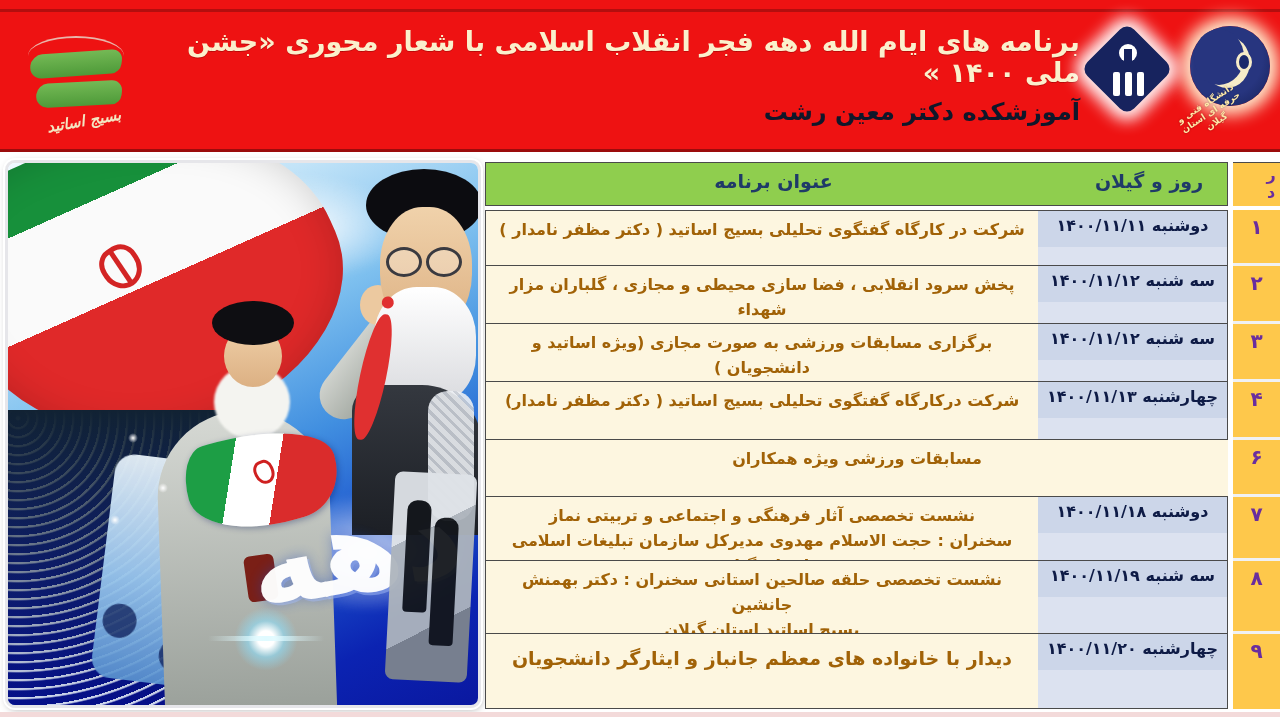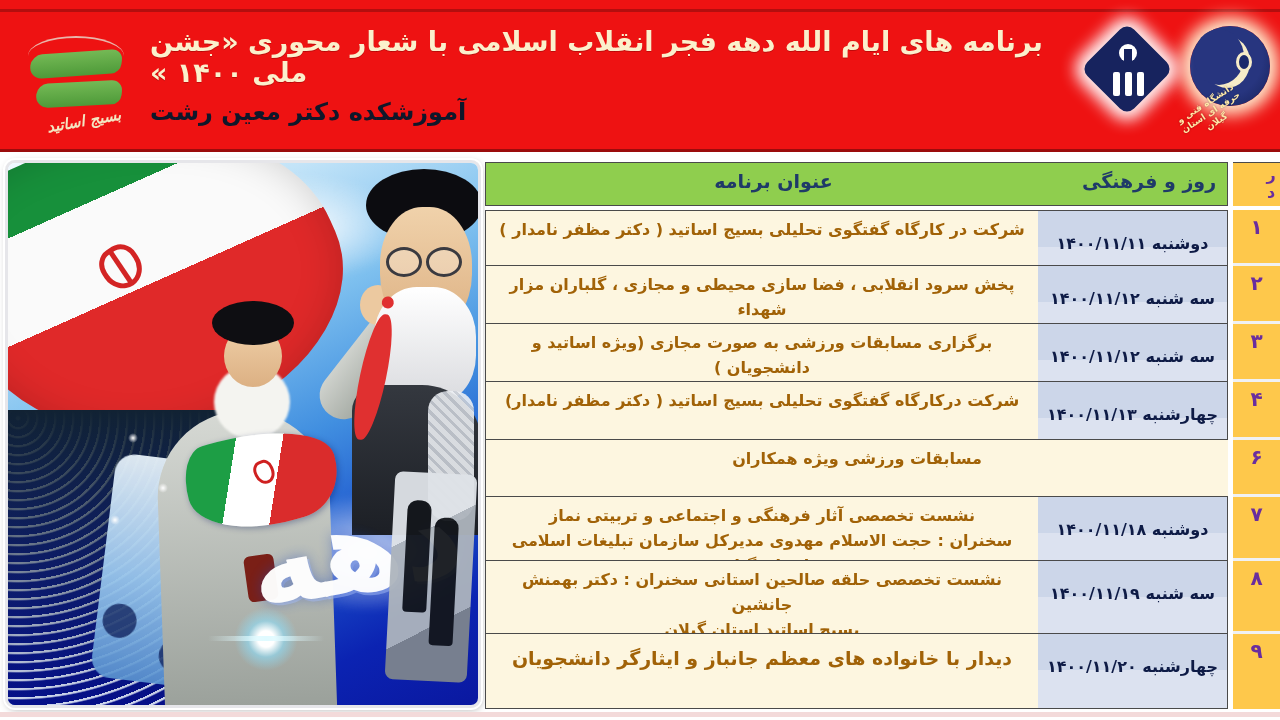--- a/index.html
+++ b/index.html
@@ -4,21 +4,21 @@
 <style>
   * { box-sizing: border-box; margin: 0; padding: 0; }
   html,body { width:1280px; height:720px; overflow:hidden; }
   body { font-family:"DejaVu Sans", sans-serif; background:#ffffff; position:relative; }
   .page { position:absolute; inset:0; background:#ffffff; }
 
   
   .banner { position:relative; width:1280px; height:152px; background:#ee1212;
             border-bottom:3px solid #9b0c0c; display:flex; direction:rtl; align-items:flex-start; }
   .banner-topline { position:absolute; top:9px; left:0; width:100%; height:3px; background:#b30e0e; }
-  .titles { flex:1 1 auto; padding-top:26px; text-align:left; direction:rtl; }
+  .titles { flex:1 1 auto; padding-top:26px; text-align:right; direction:rtl; }
   .title { color:#fbf0cc; font-size:27px; font-weight:bold; letter-spacing:0; text-shadow:0 1px 0 rgba(120,0,0,.4); }
   .subtitle { color:#0f172a; font-size:24px; font-weight:bold; margin-top:10px; }
 
   
   .tvu { position:relative; width:104px; height:130px; flex:0 0 104px; margin-top:12px; }
   .tvu-disc { position:absolute; right:10px; top:14px; width:80px; height:80px; border-radius:50%;
               background:radial-gradient(circle at 42% 40%, #27357f 58%, #151f55 100%);
               box-shadow:0 0 16px 9px rgba(255,246,214,.95); }
   .tvu-disc::before { content:""; position:absolute; left:14px; top:10px; width:46px; height:52px;
               border-radius:50%; background:#f6ecc8; }
@@ -129,21 +129,21 @@
   .p-s1 { left:120px; top:270px; } .p-s2 { left:150px; top:320px; } .p-s3 { left:102px; top:352px; }
 
   
   .schedule { position:absolute; left:485px; top:10px; width:795px; direction:rtl; }
   .trow { display:flex; direction:rtl; }
   .cell { overflow:hidden; }
   .cell-num { flex:0 0 47px; background:#fec84b; color:#6a2d9e; font-weight:bold; font-size:20px;
               text-align:center; padding-top:5px; border-bottom:3px solid #f0f1f3; }
   .colgap { flex:0 0 5px; background:#ffffff; }
   .cell-date { flex:0 0 190px; background:linear-gradient(to bottom,#ccd6e9 0 36px,#dce2f0 36px);
-               color:#0e1b46; font-weight:bold; font-size:16px; text-align:center; padding-top:23px;
+               color:#0e1b46; font-weight:bold; font-size:16px; text-align:center; padding-top:5px;
                border:1.5px solid #4a4a4a; border-left:none; }
   .cell-title { flex:1 1 auto; background:#fdf6e0; color:#a16207; font-weight:bold; font-size:16px;
                 text-align:center; padding:7px 10px 0; border:1.5px solid #4a4a4a; border-right:none;
                 white-space:pre-line; line-height:1.55; }
   .cell-title.big { font-size:19px; padding-top:10px; }
   .thead { height:44px; }
   .thead .cell-date, .thead .cell-title { background:#8fce4e; color:#1f3a68; font-size:19px;
                 padding-top:8px; line-height:1.1; }
   .thead .cell-num { color:#6a2d9e; font-size:16px; line-height:1.15; word-break:break-all;
                 padding:3px 4px 0; border-bottom:none; }
@@ -230,21 +230,21 @@
       <div class="p-glow"></div>
       <div class="p-spark p-s1"></div>
       <div class="p-spark p-s2"></div>
       <div class="p-spark p-s3"></div>
     </aside>
 
     <section class="schedule">
       <div class="trow thead">
         <div class="cell cell-num">ردیف</div>
         <div class="colgap"></div>
-        <div class="cell cell-date">روز و فرهنگی</div>
+        <div class="cell cell-date">روز و گیلان</div>
         <div class="cell cell-title">عنوان برنامه</div>
       </div>
       <div class="head-gap"></div>
       <div class="tbody">
           <div class="trow" style="height: 56px;">
             <div class="cell cell-num">۱</div>
             <div class="colgap"></div>
             <div class="cell cell-date">دوشنبه  ۱۴۰۰/۱۱/۱۱</div>
             <div class="cell cell-title">شرکت در کارگاه گفتگوی تحلیلی  بسیج اساتید ( دکتر مظفر نامدار )</div>
           </div>

